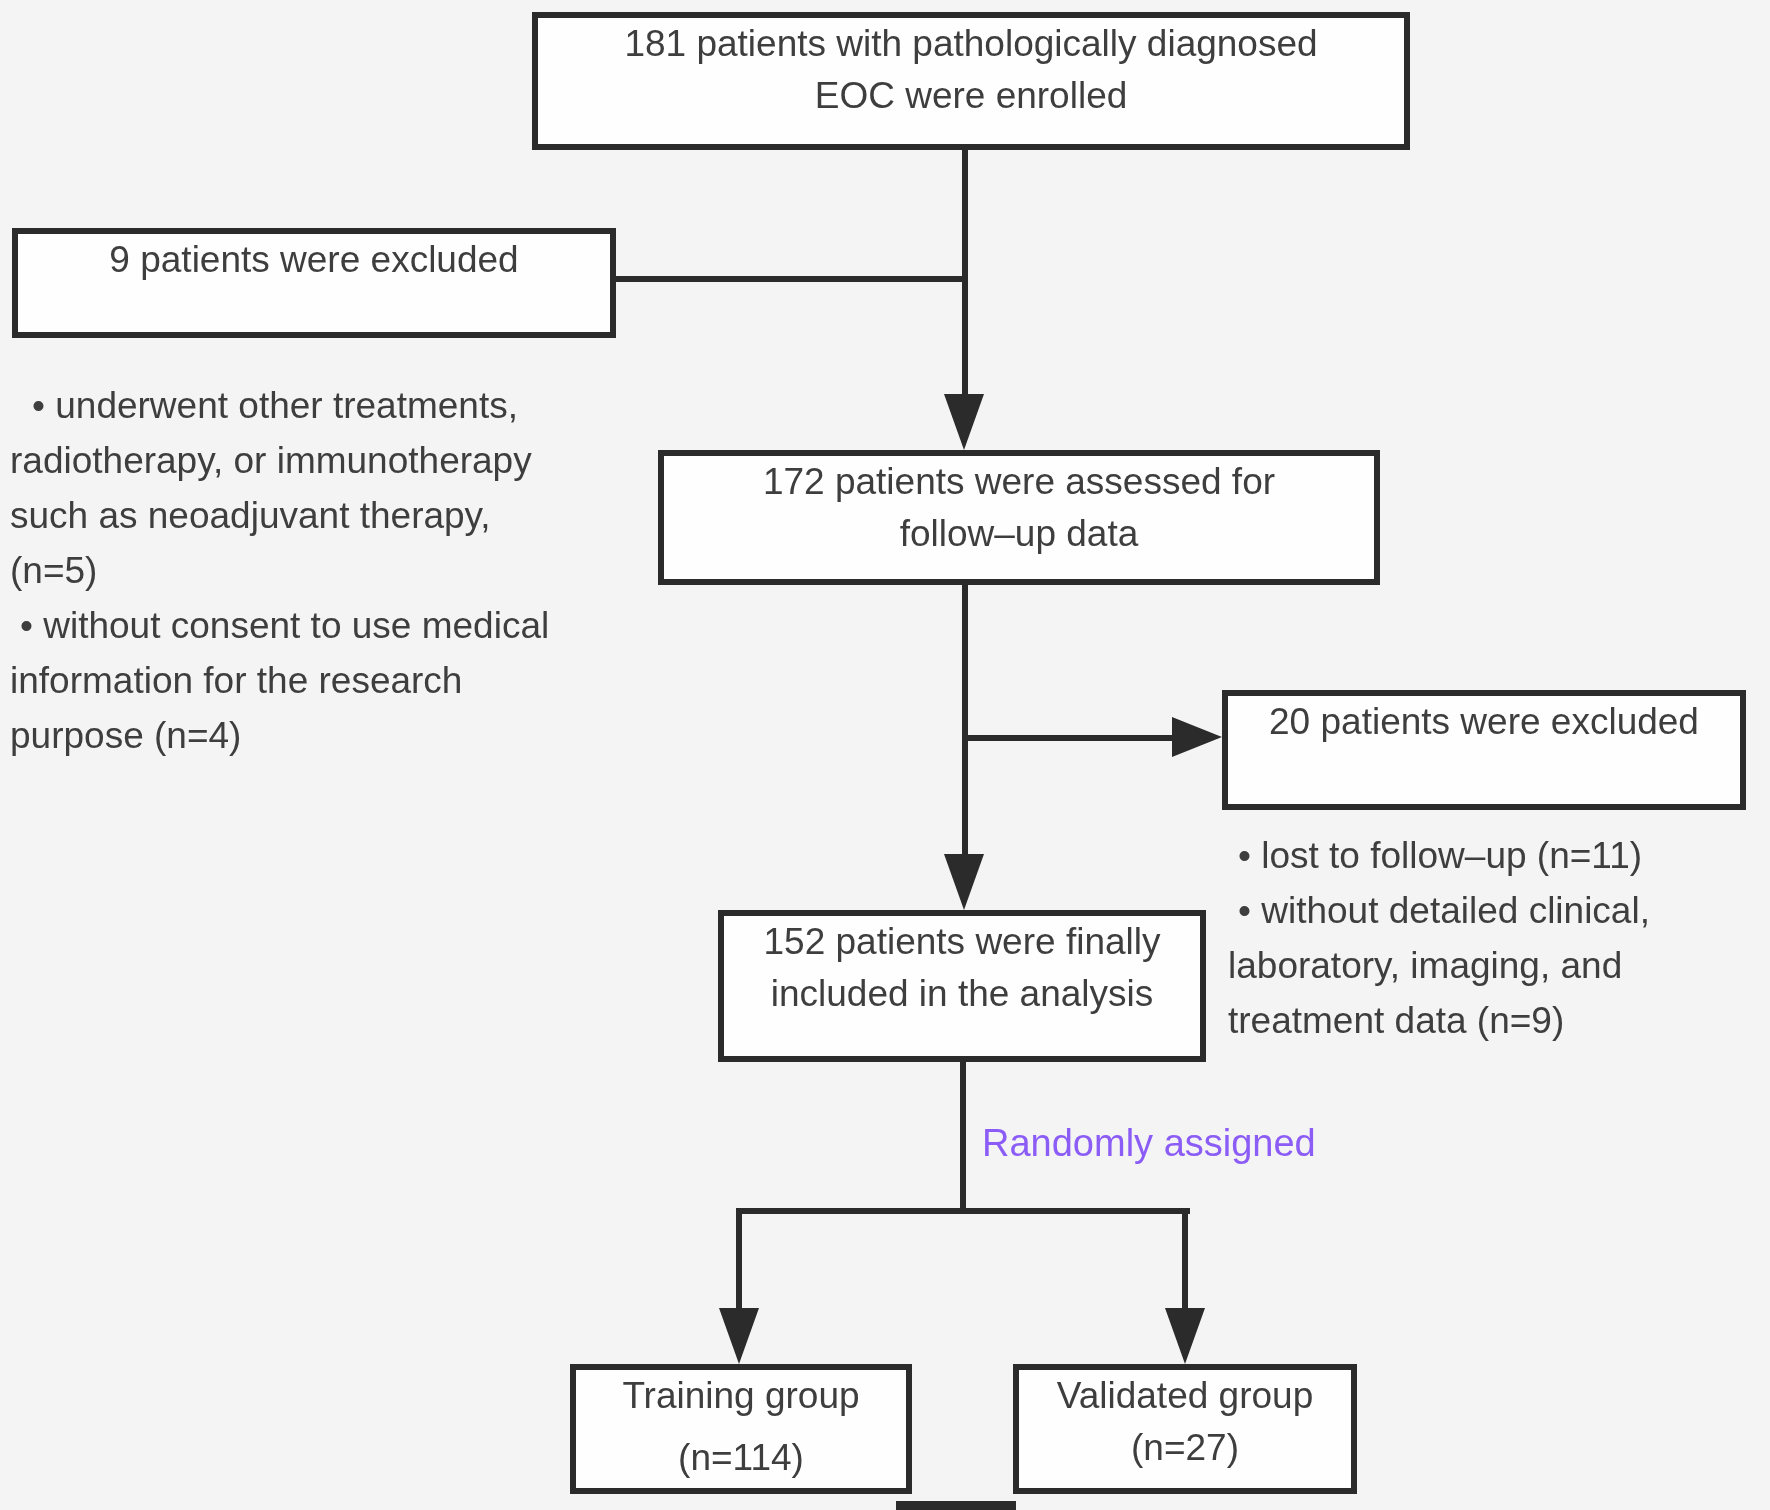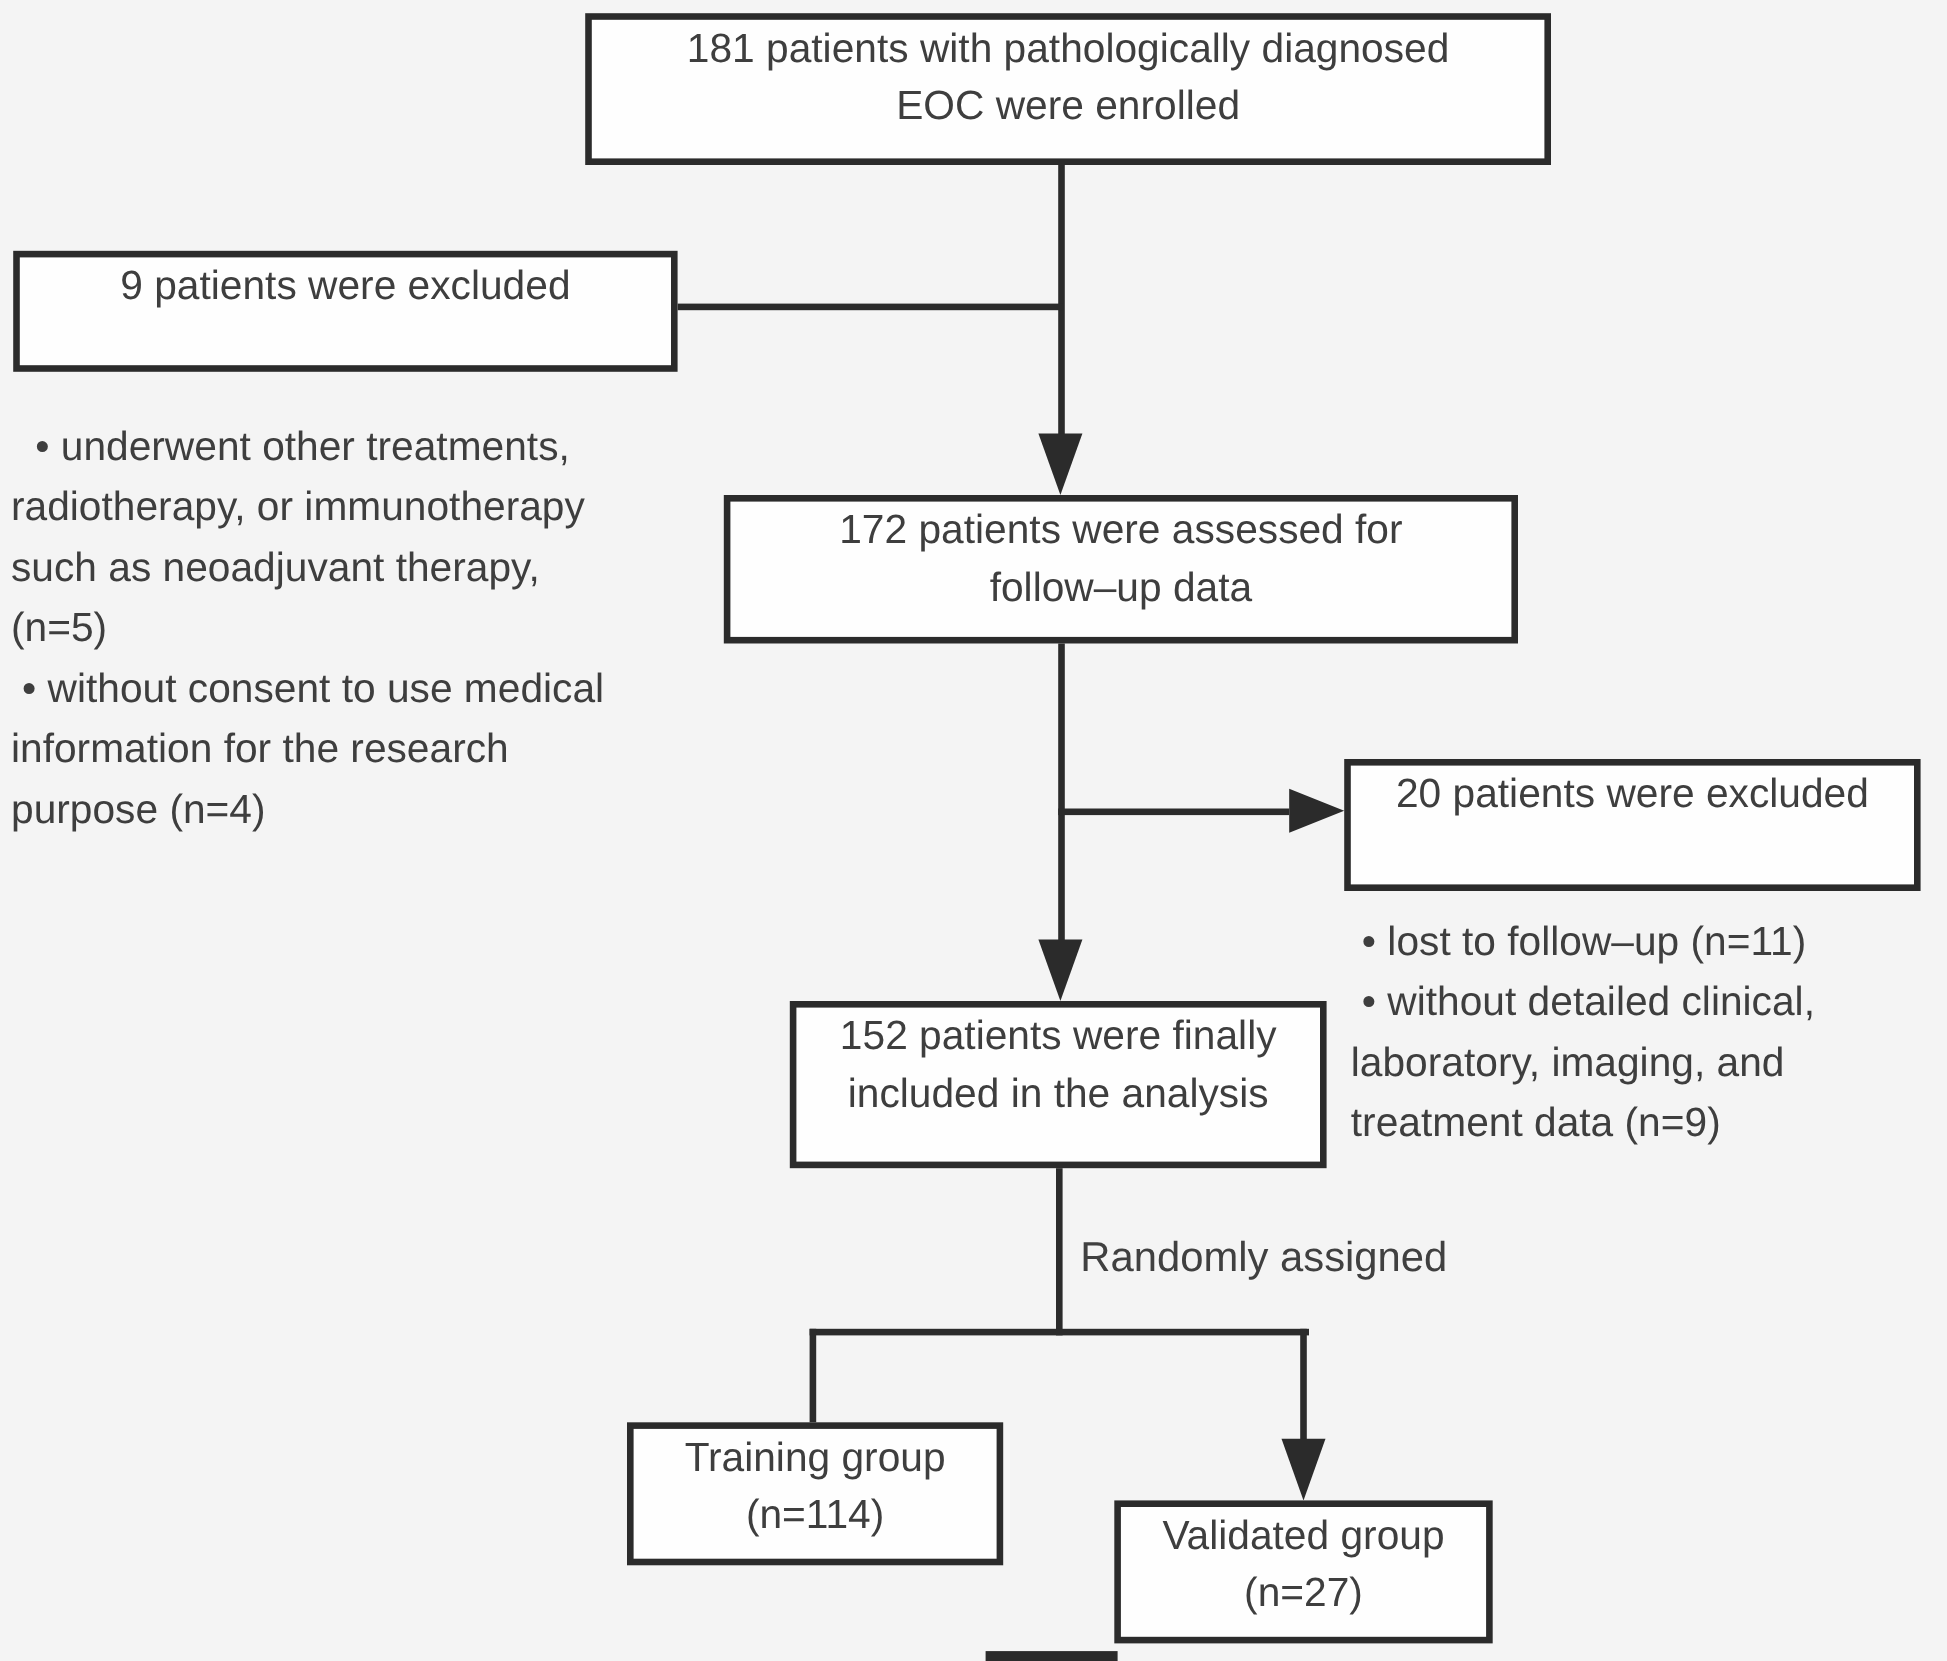--- a/index.html
+++ b/index.html
@@ -54,21 +54,21 @@
     border-right:50px solid #2b2b2b;
   }
   .arrow-right{
     border-top:20px solid transparent;
     border-bottom:20px solid transparent;
     border-left:50px solid #2b2b2b;
   }
   .flow-label{
     position:absolute;
     font-size:38px;
-    color:#404040;
+    color:#8b5cf6;
     white-space:nowrap;
   }
 </style>
 </head>
 <body>
 
 <div class="canvas">
 
   <div class="box" style="left:532px;top:12px;width:878px;height:138px;">
     <div class="bl">181 patients with pathologically diagnosed</div>
@@ -127,21 +127,21 @@
   <div class="flow-label" style="left:982px;top:1122px;">Randomly assigned</div>
 
   <div class="line" style="left:736px;top:1208px;width:454px;height:6px;"></div>
 
   <div class="line" style="left:736px;top:1208px;width:6px;height:104px;"></div>
   <div class="arrow arrow-down" style="left:719px;top:1308px;"></div>
 
   <div class="line" style="left:1182px;top:1208px;width:6px;height:104px;"></div>
   <div class="arrow arrow-down" style="left:1165px;top:1308px;"></div>
 
-  <div class="box" style="left:570px;top:1293px;width:342px;height:130px;">
+  <div class="box" style="left:570px;top:1364px;width:342px;height:130px;gap:10px;">
     <div class="bl">Training group</div>
     <div class="bl">(n=114)</div>
   </div>
 
   <div class="box" style="left:1013px;top:1364px;width:344px;height:130px;">
     <div class="bl">Validated group</div>
     <div class="bl">(n=27)</div>
   </div>
 
   <div class="line" style="left:896px;top:1501px;width:120px;height:9px;"></div>

